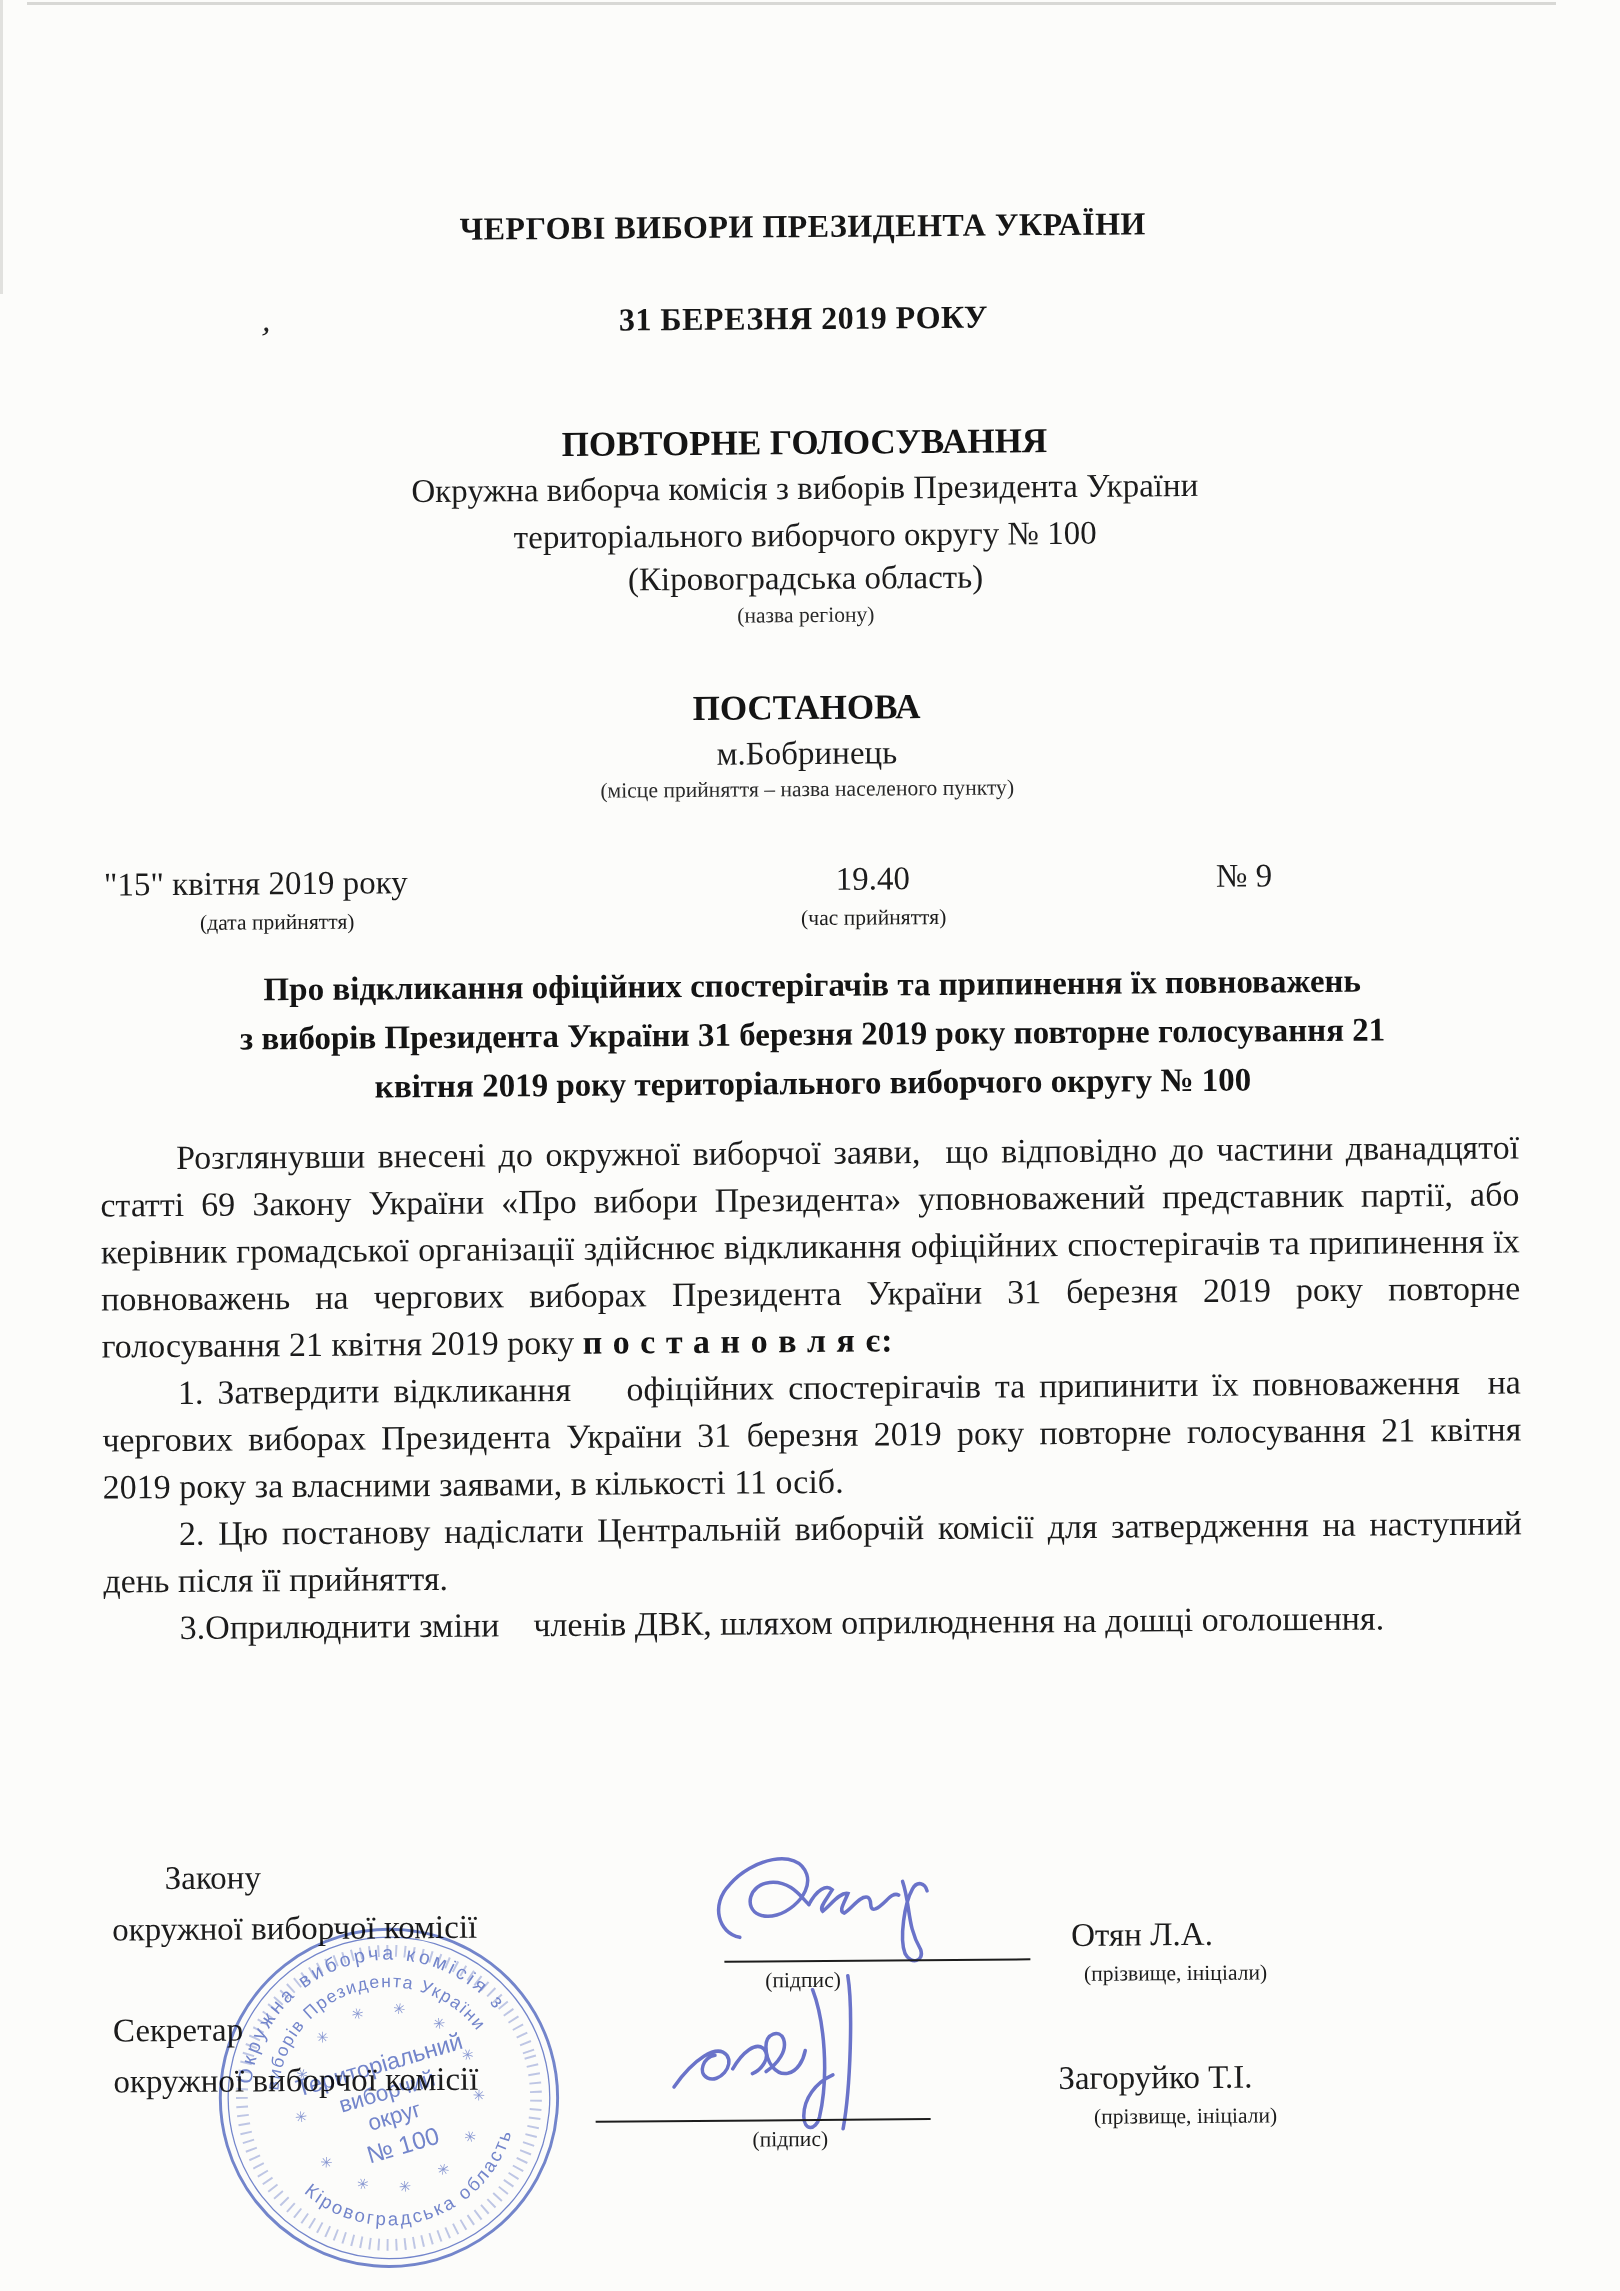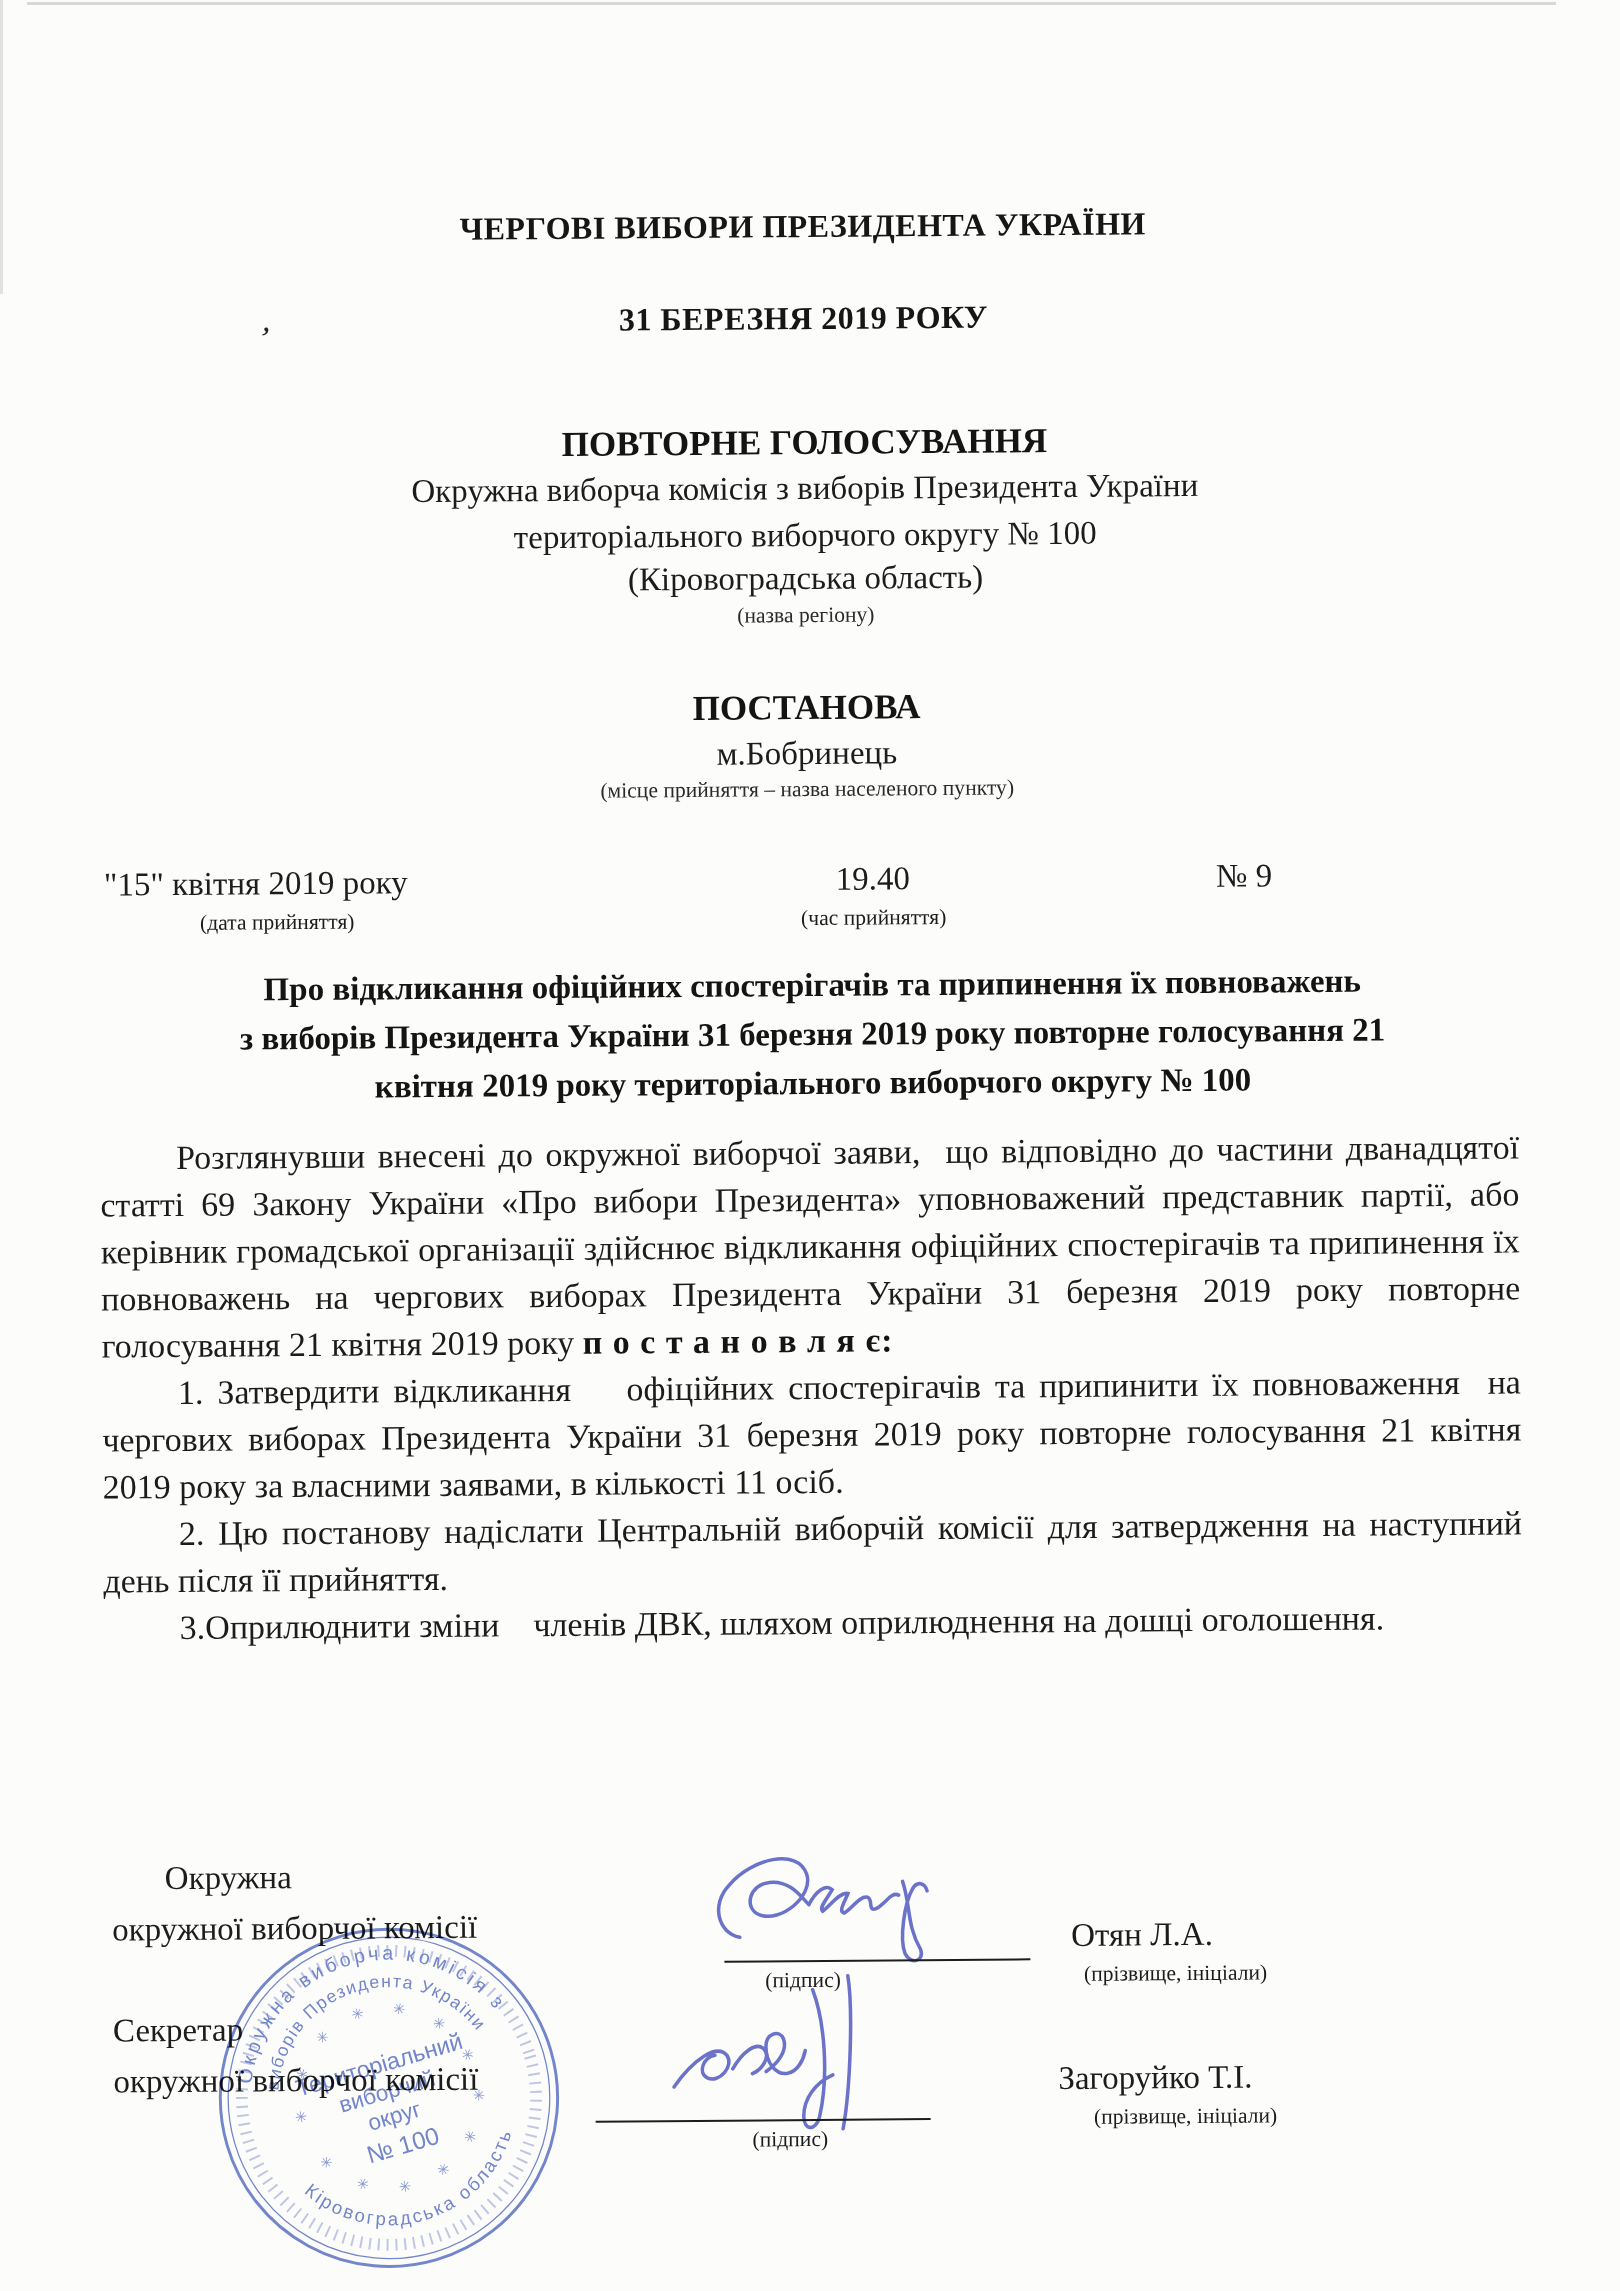--- a/index.html
+++ b/index.html
@@ -70,21 +70,21 @@
       <div>квітня 2019 року територіального виборчого округу № 100</div>
     </div>
 
     <div class="bodytext">
       <p><span>Розглянувши внесені до окружної виборчої заяви,  що відповідно до частини дванадцятої статті 69 Закону України «Про вибори Президента» уповноважений представник партії, або керівник громадської організації здійснює відкликання офіційних спостерігачів та припинення їх повноважень на чергових виборах Президента України 31 березня 2019 року повторне голосування 21 квітня 2019 року </span><b>п о с т а н о в л я є:</b></p>
       <p>1. Затвердити відкликання    офіційних спостерігачів та припинити їх повноваження  на чергових виборах Президента України 31 березня 2019 року повторне голосування 21 квітня 2019 року за власними заявами, в кількості 11 осіб.</p>
       <p>2. Цю постанову надіслати Центральній виборчій комісії для затвердження на наступний день після її прийняття.</p>
       <p>3.Оприлюднити зміни    членів ДВК, шляхом оприлюднення на дошці оголошення.</p>
     </div>
 
-    <div class="sig-role" style="left:159px;top:1855px;">Окружна</div>
+    <div class="sig-role" style="left:159px;top:1855px;">Закону</div>
     <div class="sig-role" style="left:106px;top:1906px;">окружної виборчої комісії</div>
 
     <svg class="ink" style="left:704px;top:1841px;" width="323" height="129" viewBox="0 0 330 132">
       <g fill="none" stroke="#5a64c4" stroke-width="3.6" stroke-linecap="round" opacity="0.9">
         <path d="M30,98 C8,94 0,64 20,44 C42,18 90,6 99,34 C106,56 72,84 50,75 C34,68 40,44 61,42 C82,40 93,57 101,65"></path>
         <path d="M101,65 C109,50 119,44 125,50 C119,60 111,68 115,72 C123,66 133,52 141,54 C137,64 131,72 137,74 C145,70 153,56 161,58 C167,60 161,72 169,70 C179,66 185,52 193,56"></path>
         <path d="M197,42 C205,66 201,88 215,112 C219,124 205,128 199,116 C193,100 199,64 207,50 C212,41 220,44 222,52"></path>
       </g>
     </svg>
     <div class="sig-line" style="left:718px;top:1960px;width:306px;"></div>

